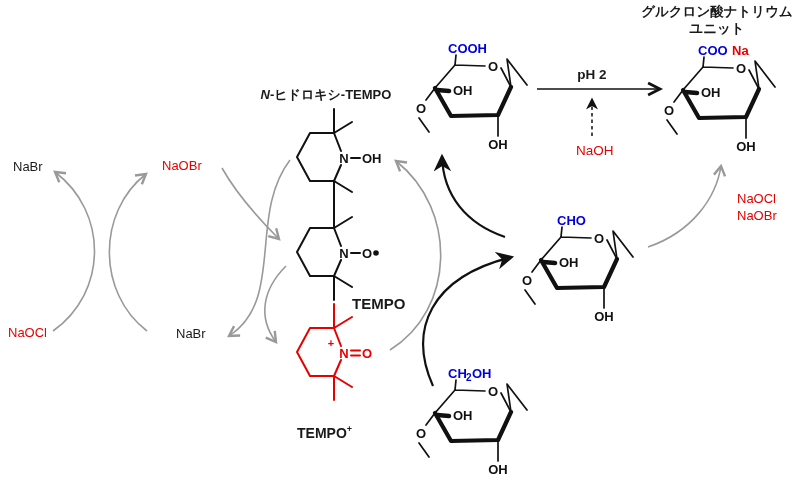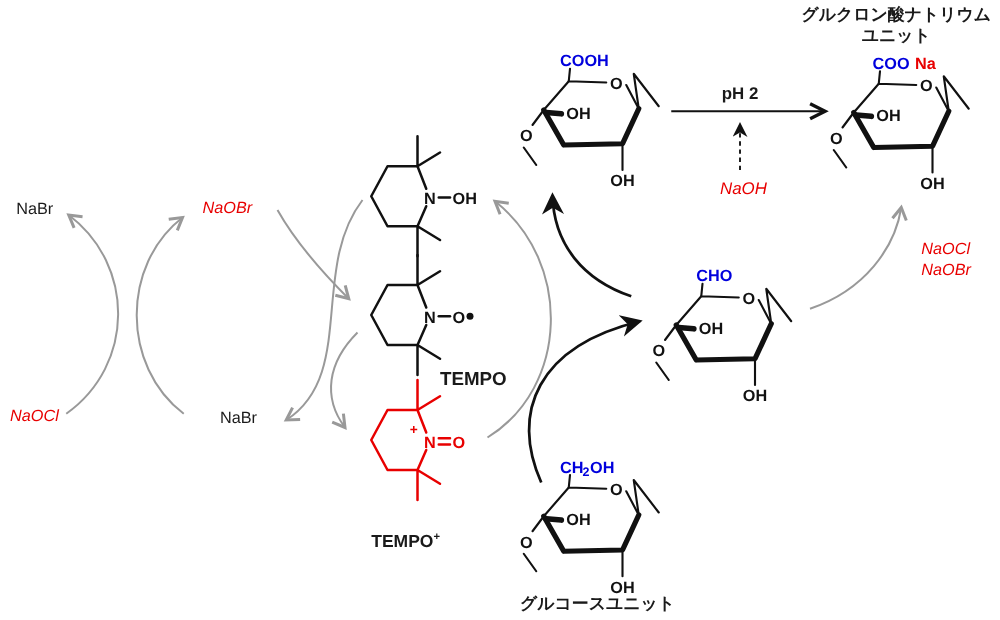--- a/index.html
+++ b/index.html
@@ -15,21 +15,21 @@
   .sugar text{font:700 13px "Liberation Sans",sans-serif;fill:#111;}
   .sugar text.blue{fill:#0000dd;}
   .sugar text.red{fill:#e80000;}
   .sugar text.sub{font-size:10px;}
   .tempo text{font:700 13px "Liberation Sans",sans-serif;fill:#111;}
   .tempo .plus{font-size:11px;}
   .tempo.redmol path{stroke:#e80000;}
   .tempo.redmol text{fill:#e80000;}
   .lbl{position:absolute;font-size:13px;white-space:nowrap;}
   .bold{font-weight:700;}
-  .red{color:#e80000;font-style:italic;}
+  .red{color:#e80000;}
   .ctr{text-align:center;}
   sup{font-size:9px;}
 </style>
 </head>
 <body>
 
 <div id="canvas">
 
   <svg width="800" height="496" style="left:0;top:0">
     <defs>
@@ -147,32 +147,32 @@
     <text x="38" y="62">OH</text>
     <text x="6" y="80" text-anchor="middle">O</text>
     <text x="83" y="116" text-anchor="middle">OH</text>
   </svg>
 
   <div class="lbl" style="left:13px;top:159px">NaBr</div>
   <div class="lbl red" style="left:162px;top:158px">NaOBr</div>
   <div class="lbl red" style="left:8px;top:325px">NaOCl</div>
   <div class="lbl" style="left:176px;top:326px">NaBr</div>
 
+  <div class="lbl bold ctr" style="left:236px;top:86px;width:180px"><i>N</i><span>-ヒドロキシ-TEMPO</span></div>
 
   <div class="lbl bold" style="left:352px;top:295px;font-size:15px">TEMPO</div>
   <div class="lbl bold" style="left:297px;top:424px;font-size:14px"><span>TEMPO</span><sup>+</sup></div>
 
   <div class="lbl bold ctr" style="left:560px;top:67px;width:64px;font-size:13.5px">pH 2</div>
   <div class="lbl red" style="left:576px;top:143px;font-size:13.5px">NaOH</div>
 
   <div class="lbl red" style="left:737px;top:190px;line-height:17px">
     <div>NaOCl</div>
     <div>NaOBr</div>
   </div>
 
   <div class="lbl bold ctr" style="left:632px;top:3px;width:170px;font-size:13.5px;line-height:17px">
     <div>グルクロン酸ナトリウム</div>
     <div>ユニット</div>
   </div>
 
-  <div class="lbl bold" style="left:416px;top:474px;font-size:13.5px">グルコースユニット</div>
 
 </div>
 
 </body></html>

